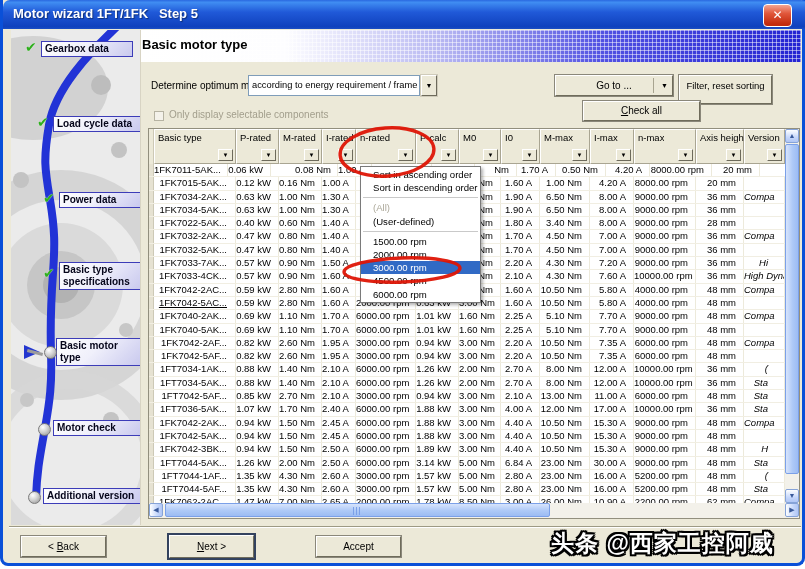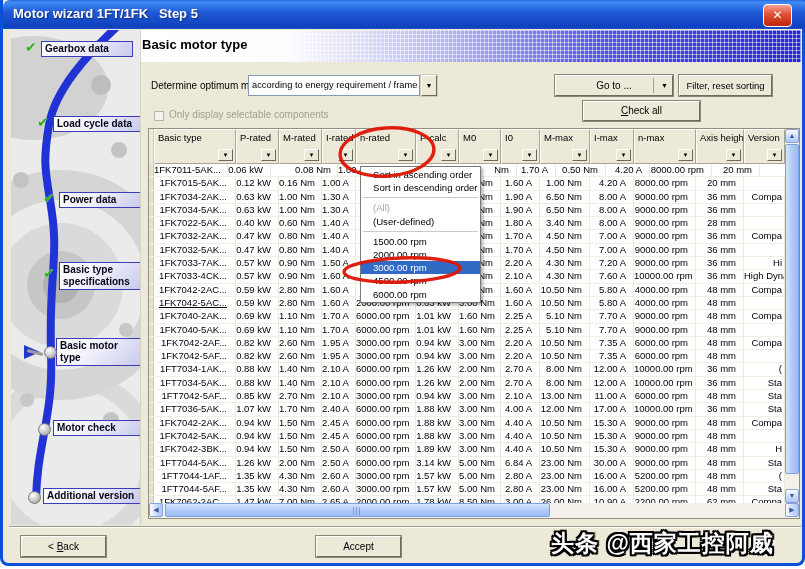--- a/index.html
+++ b/index.html
@@ -56,21 +56,21 @@
     white-space:nowrap;overflow:hidden;}
   .combo-arrow{position:absolute;left:418px;top:75px;width:16px;height:21px;box-sizing:border-box;
     background:#ece9d8;border:1px solid;border-color:#fff #6d6a5b #6d6a5b #fff;outline:1px solid #9c99885e;
     font-size:7px;text-align:center;line-height:19px;color:#000;cursor:pointer;}
   .xpbtn{position:absolute;box-sizing:border-box;background:#ece9d8;
     border:1px solid;border-color:#fff #6f6c5b #6f6c5b #fff;outline:1px solid #8a877a;
     font-size:10px;color:#000;text-align:center;cursor:pointer;}
   .goto{left:552px;top:75px;width:118px;height:21px;line-height:19px;}
   .goto .ddsep{position:absolute;right:18px;top:2px;bottom:2px;border-left:1px solid #a8a490;}
   .goto .dda{position:absolute;right:4px;top:0;font-size:7px;line-height:19px;}
-  .filterbtn{left:676px;top:75px;width:93px;height:21px;line-height:19px;font-size:9.5px;}
+  .filterbtn{left:676px;top:75px;width:93px;height:29px;line-height:19px;font-size:9.5px;}
   .checkall{left:580px;top:101px;width:117px;height:20px;line-height:18px;}
   .cb{position:absolute;left:151px;top:111px;width:10px;height:10px;box-sizing:border-box;
       background:#f4f2ea;border:1px solid #b6b3a2;}
   .cblabel{position:absolute;left:166px;top:109px;font-size:10px;color:#a29e8c;}
   
   .tablewrap{position:absolute;left:145px;top:128px;width:652px;height:391px;box-sizing:border-box;
     background:#fff;border:1px solid #928f7e;}
   .thead{position:absolute;left:0;top:0;right:14px;height:35px;display:flex;background:#ece9d8;}
   .hcell{position:relative;box-sizing:border-box;flex:0 0 auto;background:#ece9d8;
     border-top:1px solid #fff;border-left:1px solid #fff;
@@ -78,21 +78,21 @@
   .hlabel{position:absolute;left:3px;top:2px;font-size:9.5px;color:#000;white-space:nowrap;overflow:hidden;max-width:95%;}
   .fbtn{position:absolute;right:2px;bottom:2px;width:15px;height:12px;box-sizing:border-box;
     background:#ece9d8;border:1px solid;border-color:#fff #6d6a5b #6d6a5b #fff;
     font-size:6px;line-height:10px;text-align:center;color:#000;cursor:pointer;}
   .tbody{position:absolute;left:0;top:35px;right:14px;bottom:15px;overflow:hidden;background:#fff;}
   .tr{display:flex;height:13.3px;box-sizing:border-box;border-bottom:1px solid #f1eee2;cursor:default;}
   .td{box-sizing:border-box;flex:0 0 auto;font-size:9.5px;line-height:12px;color:#000;
       text-align:right;padding-right:7px;border-right:1px solid #edeadb;
       white-space:nowrap;overflow:hidden;}
   .td.c0{padding-right:8px;}
-  .td.c12{padding-right:2px;}
+  .td.c12{padding-right:16px;font-style:italic;}
   .tdmargin,.hmargin{box-sizing:border-box;flex:0 0 5px;width:5px;background:#e6e2d2;border-right:1px solid #cdc9b6;}
   .hmargin{background:#ece9d8;}
   
   .vscroll{position:absolute;right:0;top:0;bottom:15px;width:14px;background:#f3f1ea;}
   .hscroll{position:absolute;left:0;right:0;bottom:0;height:15px;background:#f3f1ea;}
   .sbtn{position:absolute;box-sizing:border-box;width:14px;height:14px;border:1px solid #86a3d8;border-radius:2px;
     background:linear-gradient(180deg,#fdfeff,#c7d8fb 60%,#b0c6f5);color:#3a5a9b;
     font-size:7px;text-align:center;line-height:12px;cursor:pointer;}
   .hscroll .sbtn{background:linear-gradient(90deg,#fdfeff,#c7d8fb 60%,#b0c6f5);}
   .vthumb{position:absolute;left:0;top:15px;width:14px;height:330px;box-sizing:border-box;
@@ -703,20 +703,21 @@
       <div class="menu-sep"></div>
       <div class="menu-item">1500.00 rpm</div>
       <div class="menu-item">2000.00 rpm</div>
       <div class="menu-item selected">3000.00 rpm</div>
       <div class="menu-item">4500.00 rpm</div>
       <div class="menu-item">6000.00 rpm</div>
     </div>
 
   <div class="groove"></div>
   <div class="xpbtn footbtn back">&lt; <u>B</u>ack</div>
+  <div class="xpbtn footbtn next"><u>N</u>ext &gt;</div>
   <div class="xpbtn footbtn accept">Accept</div>
   <div class="watermark">头条 @西家工控阿威</div>
 
   <svg class="anno" width="805" height="569">
     <ellipse cx="384" cy="152" rx="47" ry="24" transform="rotate(-4 384 152)"></ellipse>
     <ellipse cx="399" cy="270" rx="58" ry="12" transform="rotate(-2 399 270)"></ellipse>
   </svg>
 
 </div>
 

